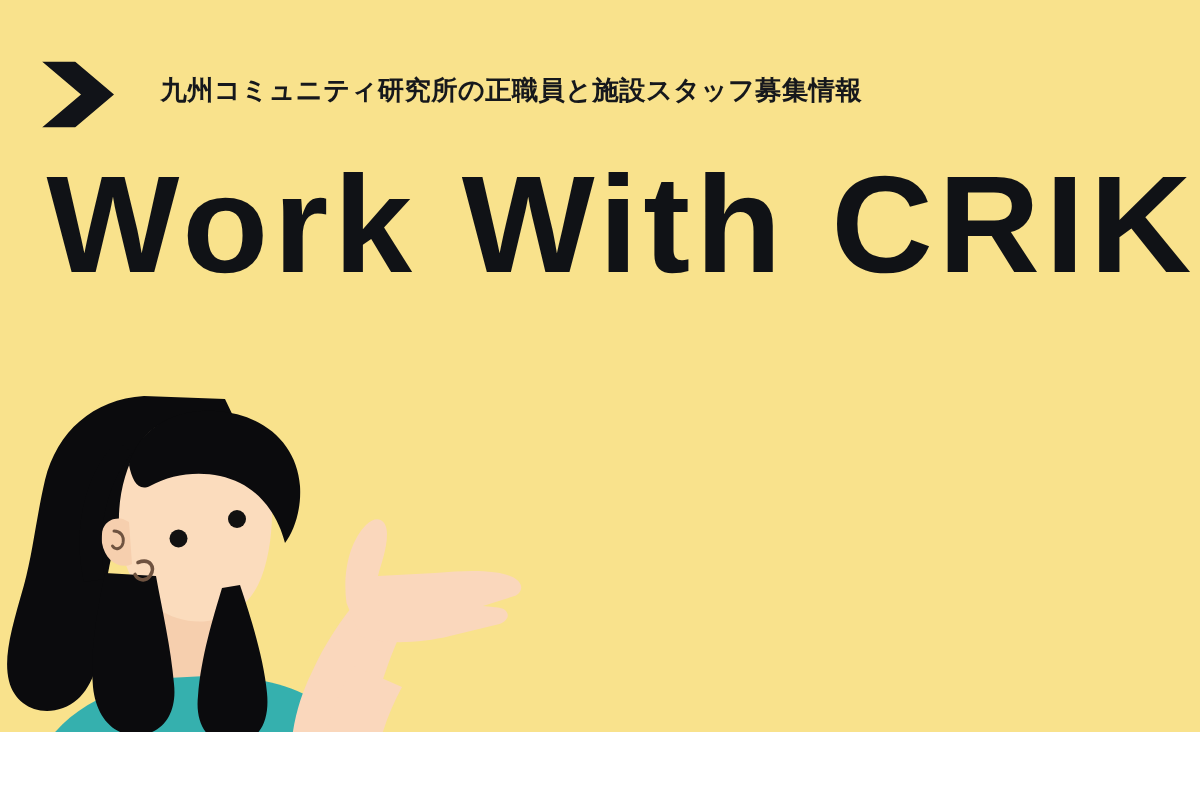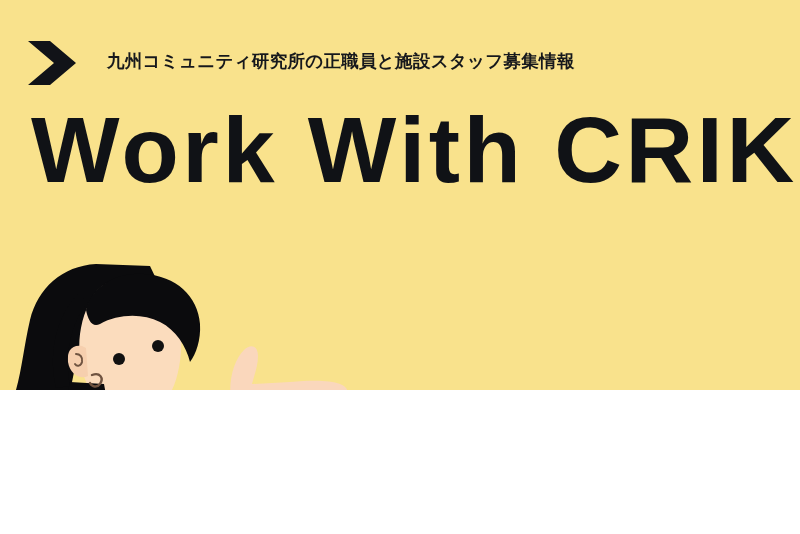--- a/index.html
+++ b/index.html
@@ -3,21 +3,21 @@
 <meta charset="utf-8">
 <style>
   html, body {
     margin: 0;
     padding: 0;
     background: #ffffff;
   }
   #banner {
     position: relative;
     width: 800px;
-    height: 390px;
+    height: 488px;
     overflow: hidden;
     background: #f9e28c;
     font-family: "Liberation Sans", "DejaVu Sans", sans-serif;
   }
 
   
   #header-row {
     position: absolute;
     left: 0;
     top: 0;

